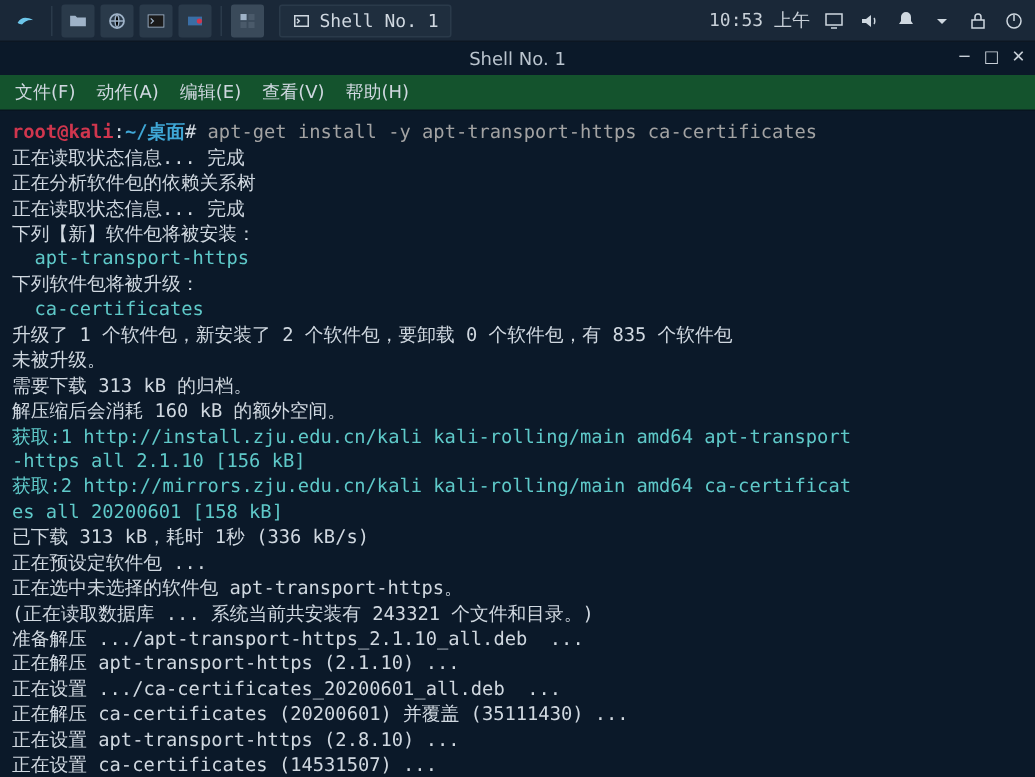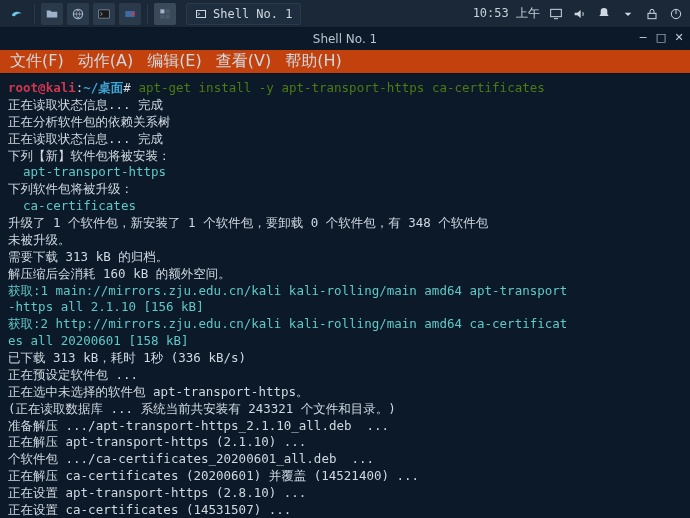--- a/index.html
+++ b/index.html
@@ -54,44 +54,44 @@
       position: relative;
       font-family: "DejaVu Sans", sans-serif;
     }
     .window-controls {
       position: absolute; right: 4px; top: 2px;
       display: flex; gap: 4px;
     }
     .win-ctrl { width: 14px; height: 14px; display: flex; align-items: center; justify-content: center; color: #c8d0d8; font-size:11px;}
     .menubar {
       height: 24px;
-      background: #c2410c;
+      background: #14532d;
       display: flex;
       align-items: center;
       gap: 14px;
       padding: 0 10px;
       color: #d0d8e0;
-      font-size: 16px;
+      font-size: 12px;
       font-family: "DejaVu Sans", sans-serif;
       border-bottom: 1px solid #081420;
     }
     .menu-item { cursor: pointer; }
     .terminal {
       padding: 6px 8px;
       color: #c8d0d8;
       font-size: 12.5px;
       line-height: 1.35;
       white-space: pre;
       letter-spacing: 0;
       font-family: "DejaVu Sans Mono", "Consolas", monospace;
     }
     .prompt-user { color: #d0364e; font-weight: bold; }
     .prompt-colon { color: #d0d8e0; }
     .prompt-path { color: #3fa7d6; font-weight: bold;}
-    .cmd { color: #4d7c0f; }
+    .cmd { color: #a3a3a3; }
     .cyan { color: #5fc9c9; }
     .white { color: #d0d8e0; }
   </style>
 </head>
 <body>
 
 <div class="taskbar">
   <div class="taskbar-left">
     <div class="tb-icon">
       <svg viewBox="0 0 24 24">
@@ -196,35 +196,35 @@
 </div>
 
 <div class="terminal"><span class="prompt-user">root@kali</span><span class="prompt-colon">:</span><span class="prompt-path">~/桌面</span><span class="prompt-colon">#</span><span> </span><span class="cmd">apt-get install -y apt-transport-https ca-certificates</span>
 <span class="white">正在读取状态信息... 完成</span>
 <span class="white">正在分析软件包的依赖关系树</span>
 <span class="white">正在读取状态信息... 完成</span>
 <span class="white">下列【新】软件包将被安装：</span>
 <span class="cyan">  apt-transport-https</span>
 <span class="white">下列软件包将被升级：</span>
 <span class="cyan">  ca-certificates</span>
-<span class="white">升级了 1 个软件包，新安装了 1 个软件包，要卸载 0 个软件包，有 348 个软件包</span>
+<span class="white">升级了 1 个软件包，新安装了 2 个软件包，要卸载 0 个软件包，有 835 个软件包</span>
 <span class="white">未被升级。</span>
 <span class="white">需要下载 313 kB 的归档。</span>
 <span class="white">解压缩后会消耗 160 kB 的额外空间。</span>
-<span class="cyan">获取:1 main://mirrors.zju.edu.cn/kali kali-rolling/main amd64 apt-transport</span>
+<span class="cyan">获取:1 http://install.zju.edu.cn/kali kali-rolling/main amd64 apt-transport</span>
 <span class="cyan">-https all 2.1.10 [156 kB]</span>
 <span class="cyan">获取:2 http://mirrors.zju.edu.cn/kali kali-rolling/main amd64 ca-certificat</span>
 <span class="cyan">es all 20200601 [158 kB]</span>
 <span class="white">已下载 313 kB，耗时 1秒 (336 kB/s)</span>
 <span class="white">正在预设定软件包 ...</span>
 <span class="white">正在选中未选择的软件包 </span><span class="white">apt-transport-https</span><span class="white">。</span>
 <span class="white">(正在读取数据库 ... 系统当前共安装有 243321 个文件和目录。)</span>
 <span class="white">准备解压 .../apt-transport-https_2.1.10_all.deb  ...</span>
 <span class="white">正在解压 apt-transport-https (2.1.10) ...</span>
-<span class="white">个软件包 .../ca-certificates_20200601_all.deb  ...</span>
-<span class="white">正在解压 ca-certificates (20200601) 并覆盖 (14521400) ...</span>
+<span class="white">正在设置 .../ca-certificates_20200601_all.deb  ...</span>
+<span class="white">正在解压 ca-certificates (20200601) 并覆盖 (35111430) ...</span>
 <span class="white">正在设置 apt-transport-https (2.8.10) ...</span>
 <span class="white">正在设置 ca-certificates (14531507) ...</span>
 
 
 
 
 </div>
 
 </body></html>

